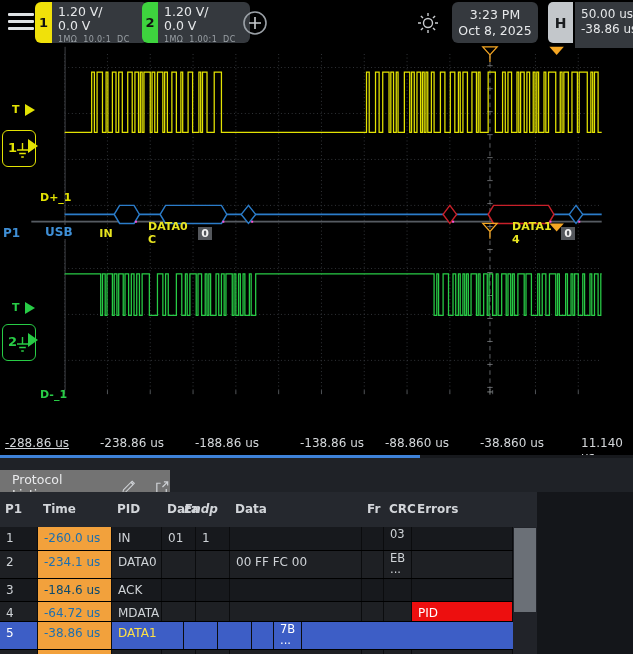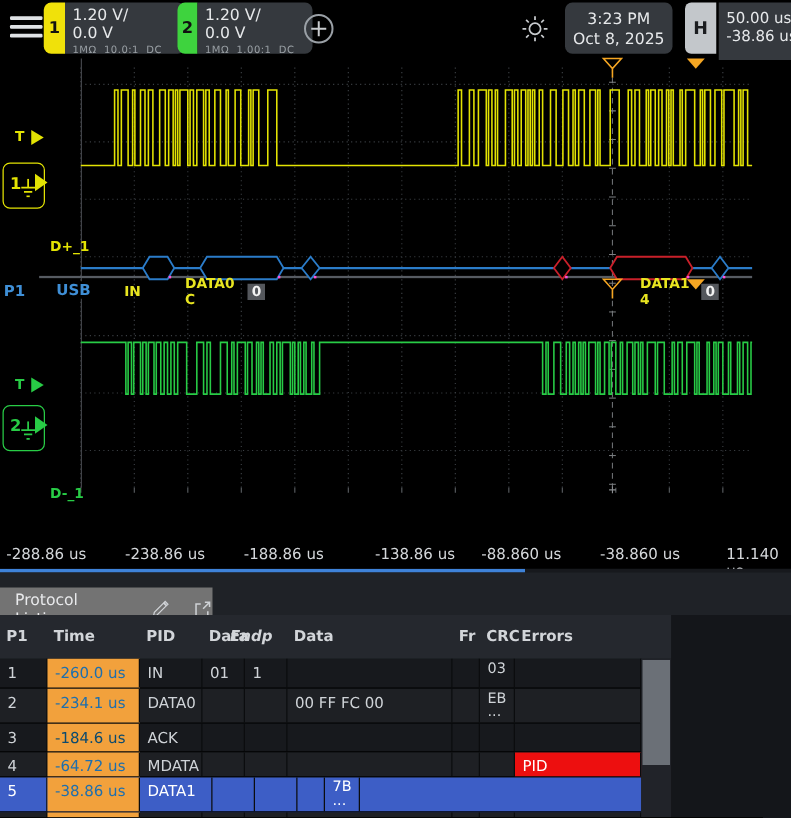--- a/index.html
+++ b/index.html
@@ -217,21 +217,21 @@
           <span class="sfx">0</span>
         </div>
         <div class="bubble-text" style="left:512px;top:179px;width:63px">
           <span class="lbl">DATA1 4</span>
           <span class="sfx">0</span>
         </div>
       </div>
   </div>
 
   <div class="axis" id="time-axis">
-      <span style="left: 37px;">-288.86 us</span>
+      <span style="left: 37px; text-decoration: underline;">-288.86 us</span>
       <span style="left: 132px;">-238.86 us</span>
       <span style="left: 227px;">-188.86 us</span>
       <span style="left: 332px;">-138.86 us</span>
       <span style="left: 417px;">-88.860 us</span>
       <span style="left: 512px;">-38.860 us</span>
       <span style="left: 602px;">11.140 us</span>
     </div>
 
   <div class="panel">
     <div class="accent"></div>
@@ -311,21 +311,21 @@
           <div class="cell" style="width: 22px;"></div>
           <div class="cell crc" style="width: 28px;">
             <div></div>
             <div></div>
           </div>
           <div class="cell err-on" style="width: 101px; background: rgb(237, 15, 15);">PID</div>
         </div>
         <div class="prow" style="height: 28px; background: rgb(61, 94, 198);">
           <div class="cell" style="width: 38px; color: rgb(255, 255, 255);">5</div>
           <div class="cell time-cell" style="width: 74px; background: rgb(242, 161, 60); color: rgb(30, 111, 174);">-38.86 us</div>
-          <div class="cell" style="width: 58px; color: #ffffff;">DATA1</div>
+          <div class="cell" style="width: 72px; color: #fde047;">DATA1</div>
           <div class="cell" style="width: 34px; color: rgb(255, 255, 255);"></div>
           <div class="cell" style="width: 34px; color: rgb(255, 255, 255);"></div>
           <div class="cell" style="width: 22px; color: rgb(255, 255, 255);"></div>
           <div class="cell crc" style="width: 28px; color: rgb(255, 255, 255);">
             <div>7B</div>
             <div>...</div>
           </div>
         </div>
         <div class="prow" style="height: 24px; background: rgb(30, 32, 36);">
           <div class="cell" style="width: 38px;">6</div>

